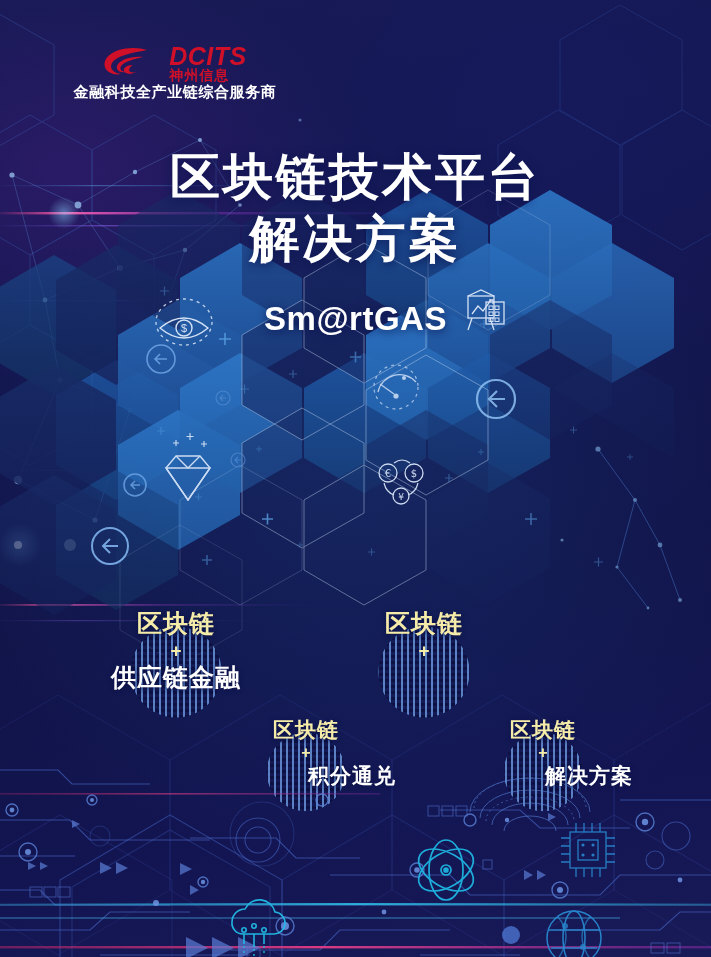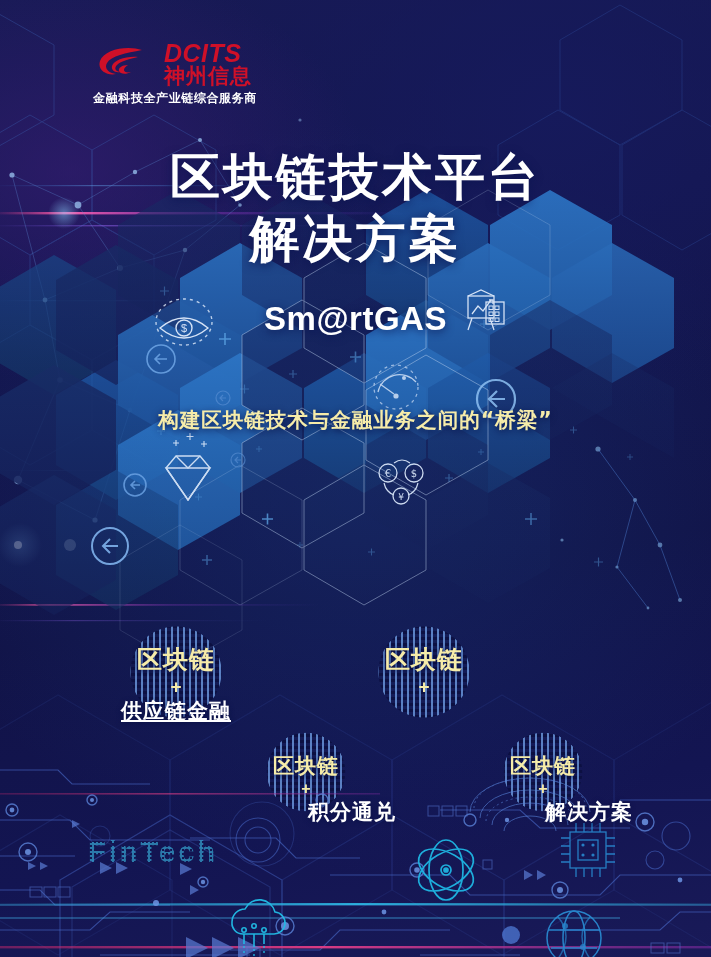--- a/index.html
+++ b/index.html
@@ -33,26 +33,26 @@
   }
   .logo-row { display:flex; align-items:center; justify-content:center; gap:20px; height:36px; }
   .logo-mark { width:46px; height:34px; flex:0 0 auto; }
   .logo-words { text-align:left; }
   .logo-en {
     font-size:25px; font-weight:bold; font-style:italic;
     letter-spacing:.5px; color:#cf1028; line-height:1.02;
     font-family:"Liberation Sans",sans-serif;
   }
   .logo-cn {
-    font-size:21px; font-weight:bold; color:#cf1028; line-height:1.05;
+    font-size:14px; font-weight:bold; color:#cf1028; line-height:1.05;
     letter-spacing:1px; margin-top:-1px;
     font-family:Liberation Serif, serif;
   }
   .logo-tag {
-    margin-top:8px; font-size:12px; font-weight:bold;
+    margin-top:1px; font-size:15px; font-weight:bold;
     color:#ffffff; letter-spacing:.6px;
     font-family:"DejaVu Sans","Liberation Sans",sans-serif;
   }
 
   
   #title-block { position:absolute; left:0; right:0; top:146px; text-align:center; }
   .title-line {
     font-size:50px; font-weight:bold; color:#ffffff;
     letter-spacing:3px; line-height:1.24;
     font-family:"DejaVu Sans","Liberation Sans",sans-serif;
@@ -74,21 +74,21 @@
   }
 
   
   .badge { position:absolute; text-align:center; }
   .badge .sphere {
     position:absolute; left:50%; top:50%;
     transform:translate(-50%,-50%);
     border-radius:50%;
     opacity:.85;
   }
-  .badge .txt { position:relative; z-index:3;margin-top:36px; }
+  .badge .txt { position:relative; z-index:3; }
   .badge .top {
     font-weight:bold; color:#f6eca9;
     font-family:"DejaVu Sans","Liberation Sans",sans-serif;
     text-shadow:0 1px 5px rgba(8,16,70,.95);
     letter-spacing:1px;
   }
   .badge .plus {
     font-weight:bold; color:#f6eca9;
     font-family:"Liberation Sans",sans-serif;
     line-height:1;
@@ -96,21 +96,21 @@
   .badge .bot {
     font-weight:bold; color:#ffffff;
     font-family:"DejaVu Sans","Liberation Sans",sans-serif;
     text-shadow:0 1px 5px rgba(8,16,70,.95);
     letter-spacing:1px;
   }
   .badge.big { width:200px; height:130px; }
   .badge.big .sphere { width:130px; height:130px; }
   .badge.big .top { font-size:25px; }
   .badge.big .plus { font-size:19px; margin:1px 0 1px; }
-  .badge.big .bot { font-size:21px;text-decoration:underline; }
+  .badge.big .bot { font-size:25px; }
 
   .badge.small { width:180px; height:112px; }
   .badge.small .sphere { width:112px; height:112px; }
   .badge.small .top { font-size:21px; }
   .badge.small .plus { font-size:16px; margin:1px 0 1px; }
   .badge.small .bot { font-size:21px;text-align:right; }
 
   #badge-0 { left:76px;  top:607px; }
   #badge-1 { left:324px; top:607px; }
   #badge-2 { left:216px; top:716px; }
@@ -444,21 +444,20 @@
     <div class="logo-tag">金融科技全产业链综合服务商</div>
   </div>
 
   <div id="title-block">
     <div class="title-line">区块链技术平台</div>
     <div class="title-line">解决方案</div>
   </div>
 
   <div id="brand">Sm@rtGAS</div>
 
-  <div id="tagline">构建区块链技术与金融业务之间的“桥梁”</div>
 
   <div class="badge big" id="badge-0">
     <div class="sphere"></div>
     <div class="txt">
       <div class="top">区块链</div>
       <div class="plus">+</div>
       <div class="bot">供应链金融</div>
     </div>
   </div>
 
@@ -658,15 +657,14 @@
     <g stroke="#4a6ccb" fill="none" stroke-width="1.1" opacity=".55">
       <circle cx="258" cy="840" r="22"></circle>
         <circle cx="258" cy="840" r="13"></circle>
       <circle cx="262" cy="834" r="32" opacity=".5"></circle>
       <circle cx="676" cy="836" r="14"></circle>
         <circle cx="655" cy="860" r="9"></circle>
       <circle cx="100" cy="836" r="10" opacity=".5"></circle>
     </g>
   </svg>
 
-  <div id="fintech">FinTech</div>
 
 </div>
 
 </body></html>

